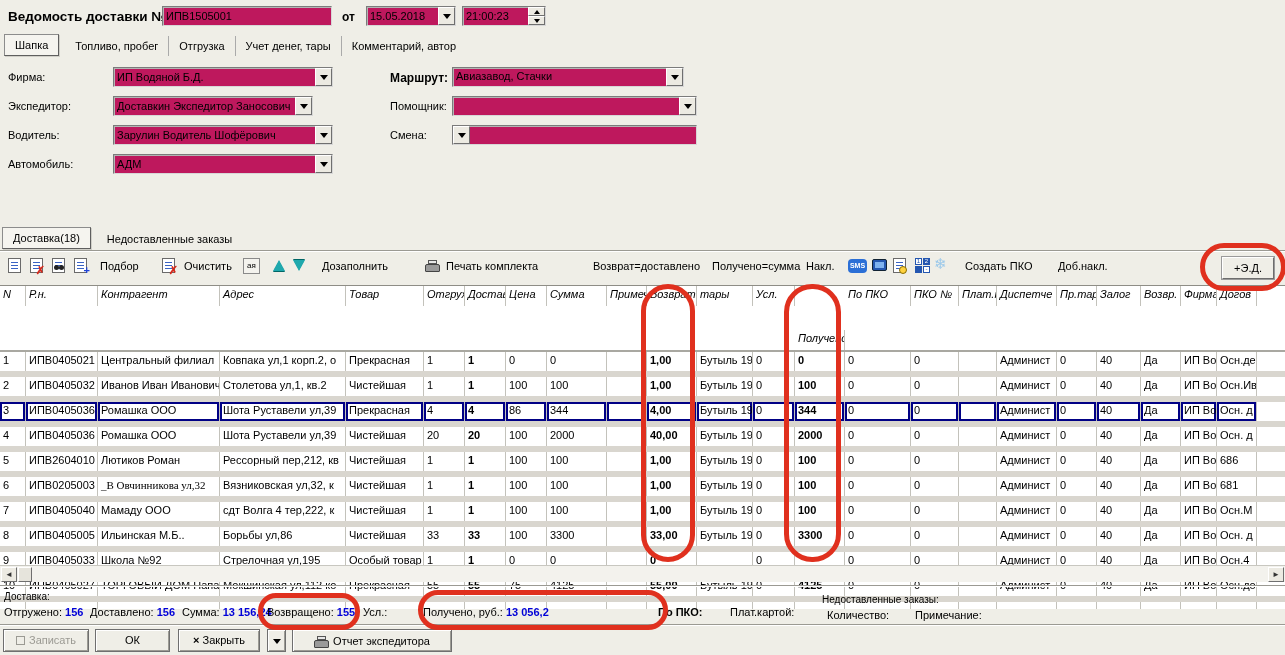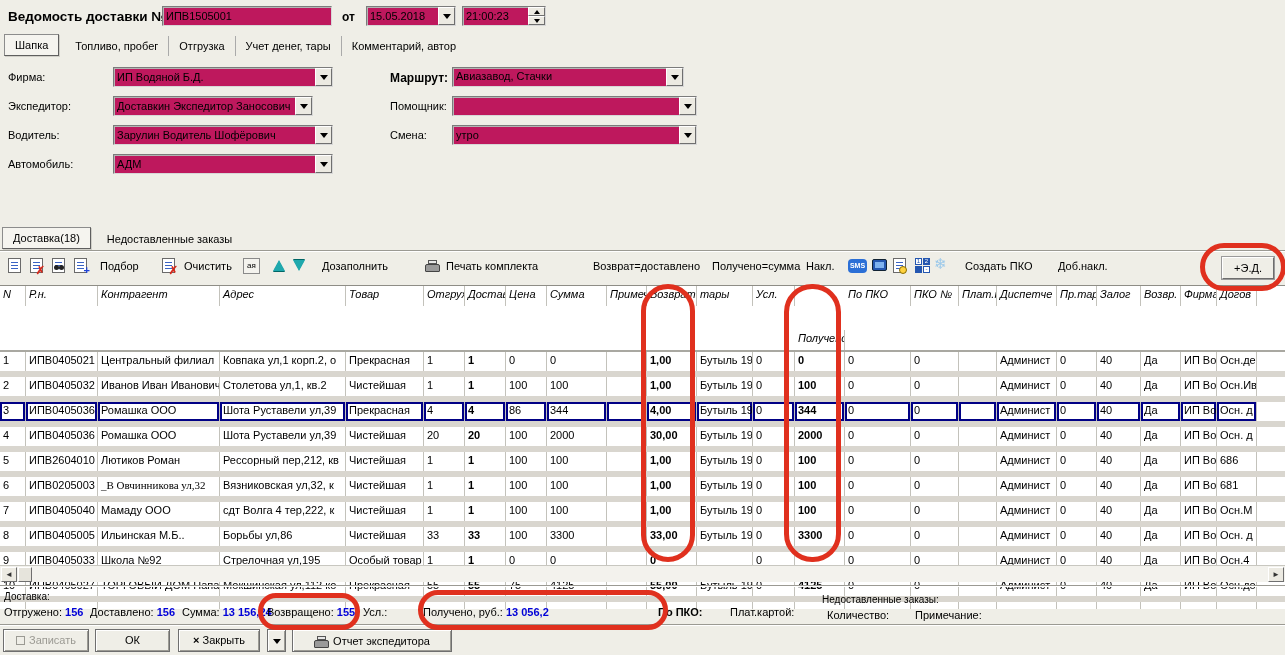--- a/index.html
+++ b/index.html
@@ -154,21 +154,20 @@
 </div>
 <div class="abs lbl" style="left:390px; top:100px;">Помощник:</div>
 <div class="abs sunken combo" style="left:452px; top:96px; width:245px;">
   <div class="val"></div>
   <div class="dd-btn">
       <span class="tri-down"></span>
     </div>
 </div>
 <div class="abs lbl" style="left:390px; top:129px;">Смена:</div>
 <div class="abs sunken combo" style="left:452px; top:125px; width:245px;">
-  <div class="val">утро</div>
   <div class="dd-btn">
       <span class="tri-down"></span>
     </div>
 </div>
 
 <div class="abs tabrow" style="left:2px; top:227px;">
   <div class="tab active">Доставка(18)</div>
   <div class="tab last">Недоставленные заказы</div>
 </div>
 <div class="abs groove" style="left:0; top:250px; width:1285px;"></div>
@@ -354,21 +353,21 @@
         <div class="cell" style="width: 26px;">4</div>
         <div class="cell" style="width: 72px;">ИПВ0405036</div>
         <div class="cell" style="width: 122px;">Ромашка ООО</div>
         <div class="cell" style="width: 126px;">Шота Руставели ул,39</div>
         <div class="cell" style="width: 78px;">Чистейшая</div>
         <div class="cell" style="width: 41px;">20</div>
         <div class="cell b" style="width: 41px;">20</div>
         <div class="cell" style="width: 41px;">100</div>
         <div class="cell" style="width: 60px;">2000</div>
         <div class="cell" style="width: 40px;"></div>
-        <div class="cell b" style="width: 50px;">30,00</div>
+        <div class="cell b" style="width: 50px;">40,00</div>
         <div class="cell" style="width: 56px;">Бутыль 19л</div>
         <div class="cell" style="width: 42px;">0</div>
         <div class="cell b" style="width: 50px;">2000</div>
         <div class="cell" style="width: 66px;">0</div>
         <div class="cell" style="width: 48px;">0</div>
         <div class="cell" style="width: 38px;"></div>
         <div class="cell" style="width: 60px;">Админист</div>
         <div class="cell" style="width: 40px;">0</div>
         <div class="cell" style="width: 44px;">40</div>
         <div class="cell" style="width: 40px;">Да</div>

